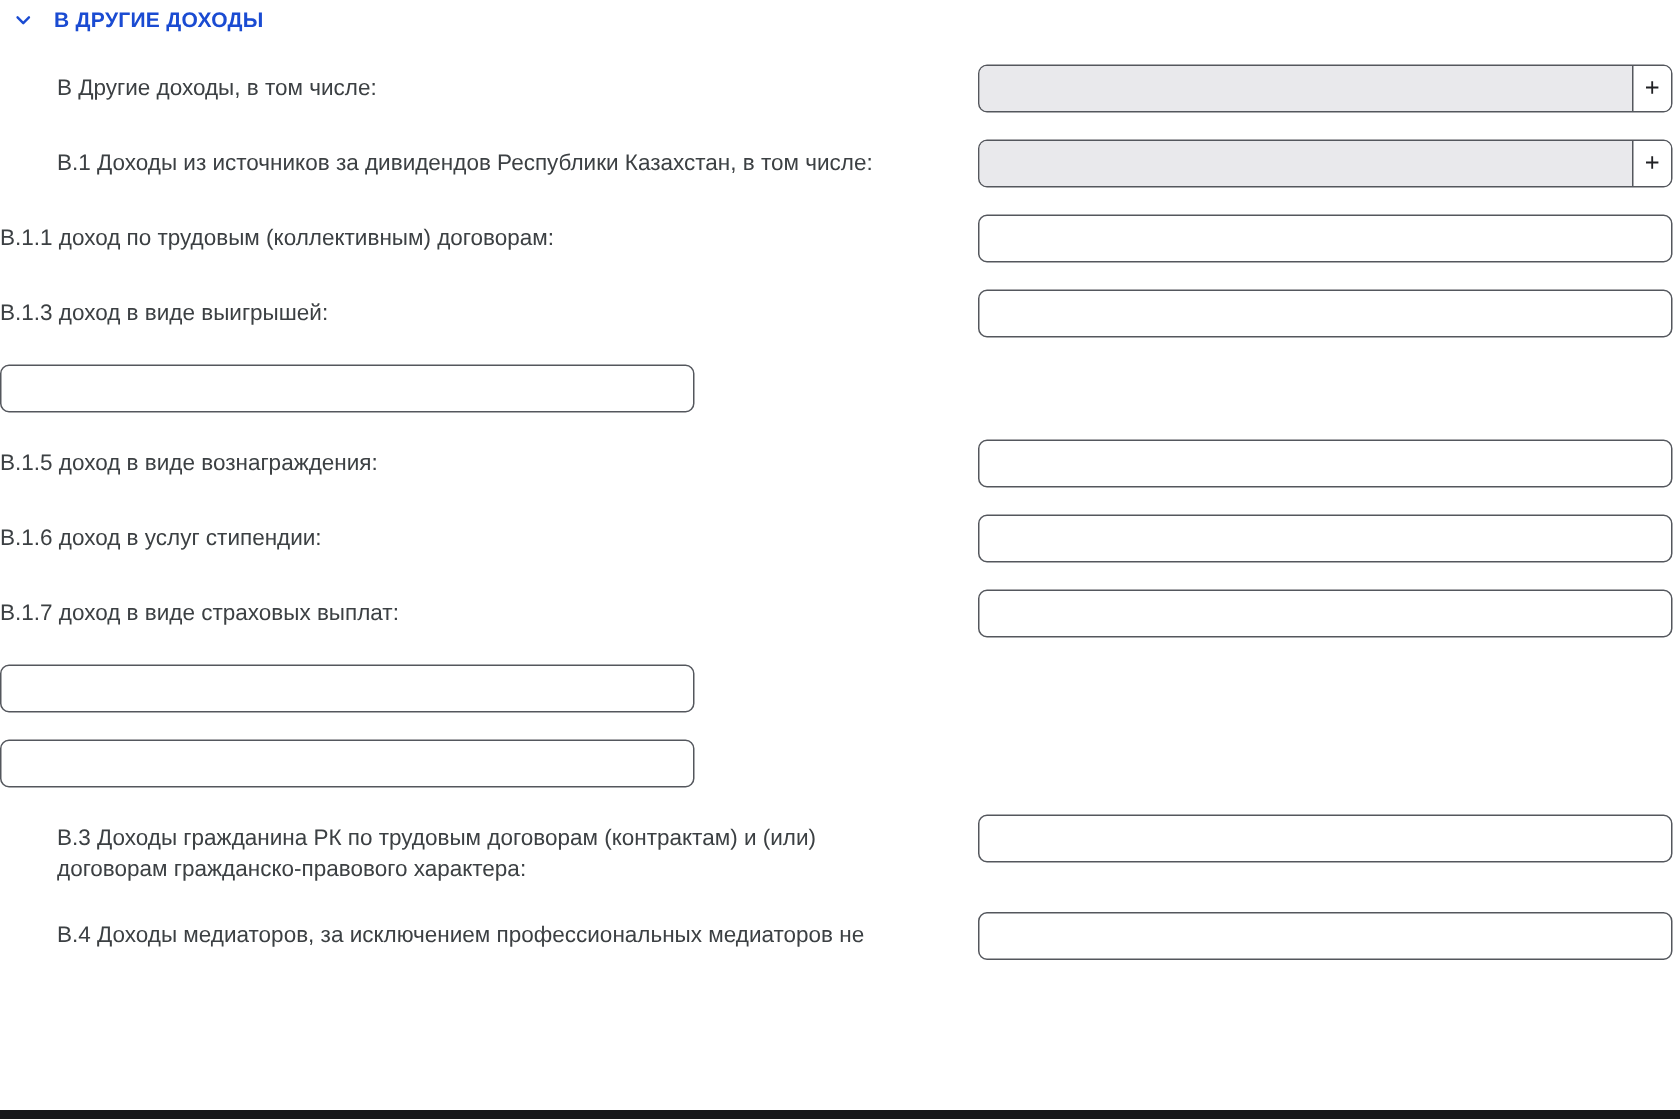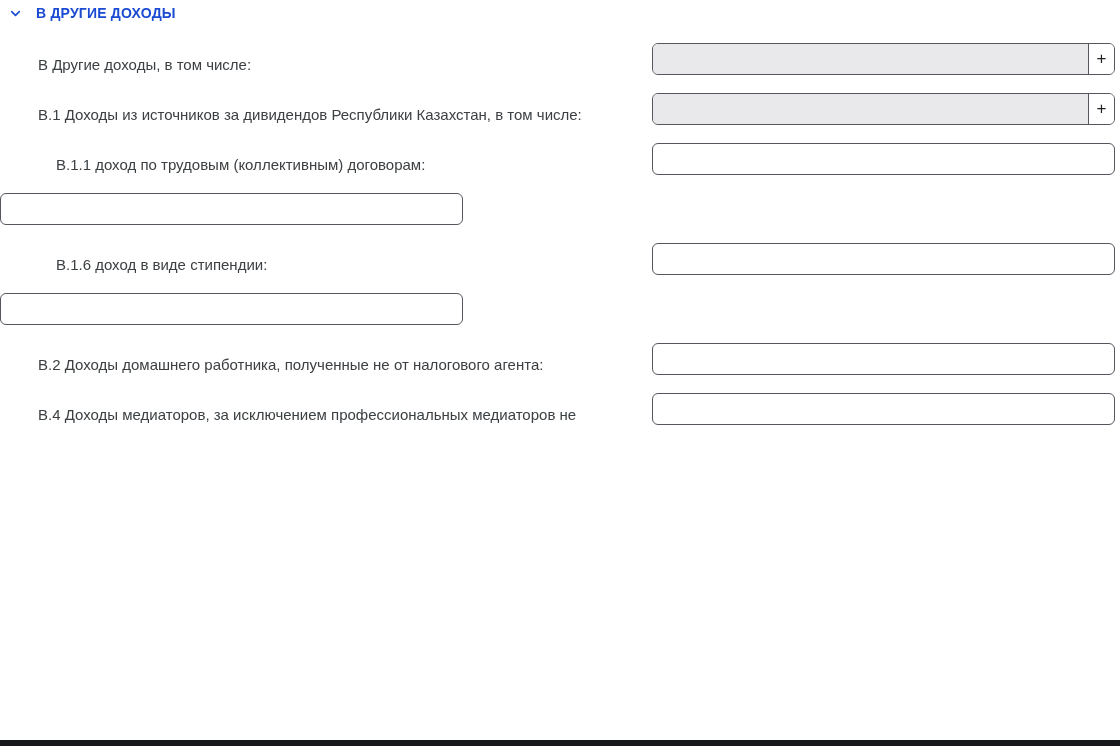--- a/index.html
+++ b/index.html
@@ -44,34 +44,34 @@
     font-size:14px;
     font-weight:700;
     letter-spacing:0.2px;
     white-space:nowrap;
   }
   .rows{
     margin-top:22px;
   }
   .row{
     display:flex;
-    align-items:flex-end;
+    align-items:flex-start;
     margin-bottom:18px;
     padding-right:5px;
   }
   .row-label{
     flex:1 1 auto;
     color:var(--label-text);
     font-size:15px;
     line-height:21px;
     padding-top:5px;
     white-space:pre-line;
   }
   .indent-0{ padding-left:38px; }
-  .indent-1{ padding-left:56px; }
+  .indent-1{ }
   .control{
     flex:0 0 463px;
     width:463px;
   }
   .text-input{
     width:100%;
     height:32px;
     border:1.5px solid var(--border);
     border-radius:6px;
     background:#ffffff;
@@ -157,31 +157,47 @@
             <input class="group-field" type="text" disabled="" style="">
             <button class="add-btn">+</button>
           </div>
         </div>
       </div>
       <div class="row">
         <div class="row-label indent-1">В.1.1 доход по трудовым (коллективным) договорам:</div>
         <div class="control"><input class="text-input" type="text" style=""></div>
       </div>
       <div class="row">
-        <div class="control"><input class="text-input" type="text" style=""></div>
-      </div>
-      <div class="row">
-        <div class="row-label indent-1">В.1.6 доход в виде стипендии:</div>
-        <div class="control"><input class="text-input" type="text" style=""></div>
-      </div>
-      <div class="row">
-        <div class="control"><input class="text-input" type="text" style=""></div>
-      </div>
-      <div class="row">
-        <div class="row-label indent-0">В.2 Доходы домашнего работника, полученные не от налогового агента:</div>
+        <div class="row-label indent-1">В.1.3 доход в виде выигрышей:</div>
+        <div class="control"><input class="text-input" type="text" style=""></div>
+      </div>
+      <div class="row">
+        <div class="control"><input class="text-input" type="text" style=""></div>
+      </div>
+      <div class="row">
+        <div class="row-label indent-1">В.1.5 доход в виде вознаграждения:</div>
+        <div class="control"><input class="text-input" type="text" style=""></div>
+      </div>
+      <div class="row">
+        <div class="row-label indent-1">В.1.6 доход в услуг стипендии:</div>
+        <div class="control"><input class="text-input" type="text" style=""></div>
+      </div>
+      <div class="row">
+        <div class="row-label indent-1">В.1.7 доход в виде страховых выплат:</div>
+        <div class="control"><input class="text-input" type="text" style=""></div>
+      </div>
+      <div class="row">
+        <div class="control"><input class="text-input" type="text" style=""></div>
+      </div>
+      <div class="row">
+        <div class="control"><input class="text-input" type="text" style=""></div>
+      </div>
+      <div class="row">
+        <div class="row-label indent-0">В.3 Доходы гражданина РК по трудовым договорам (контрактам) и (или)
+договорам гражданско-правового характера:</div>
         <div class="control"><input class="text-input" type="text" style=""></div>
       </div>
       <div class="row">
         <div class="row-label indent-0">В.4 Доходы медиаторов, за исключением профессиональных медиаторов не</div>
         <div class="control"><input class="text-input" type="text" style=""></div>
       </div>
     </div>
 
   <div class="bottom-bar"></div>
 

